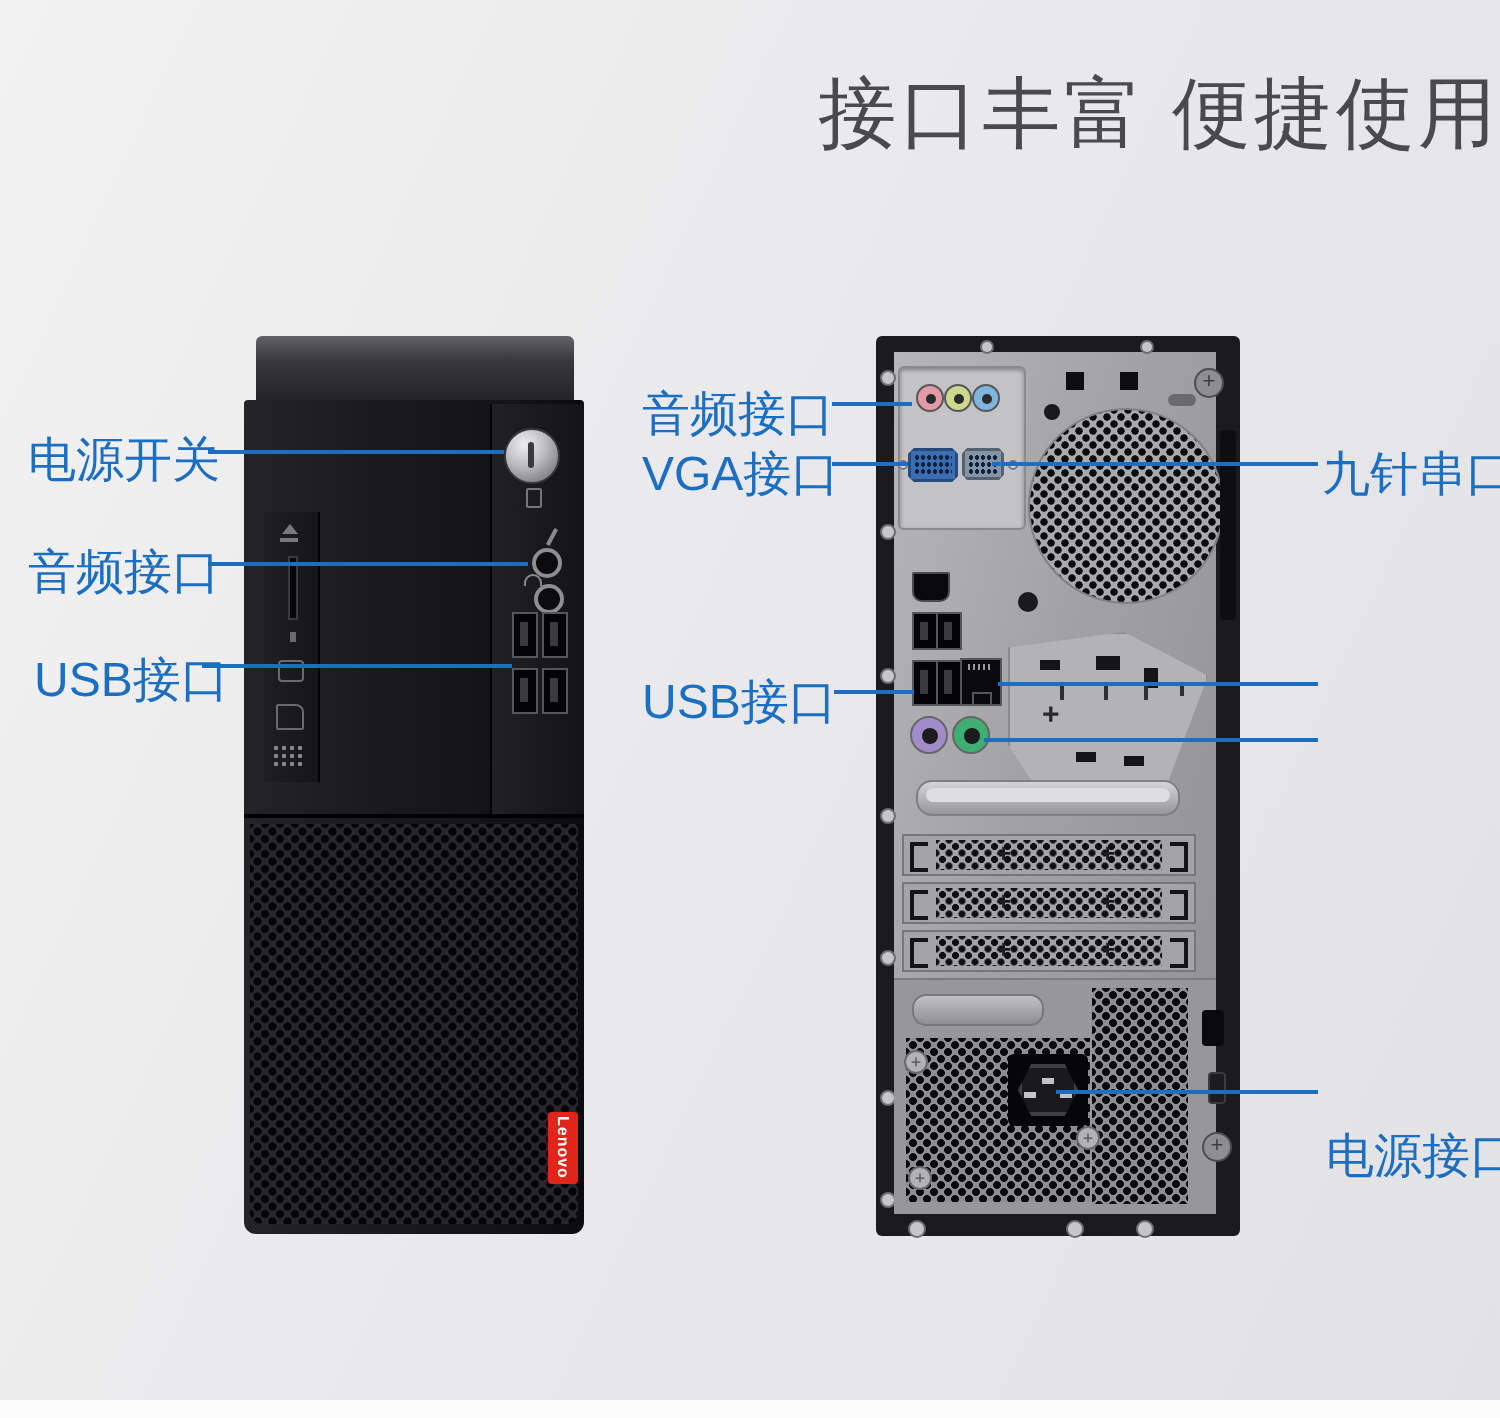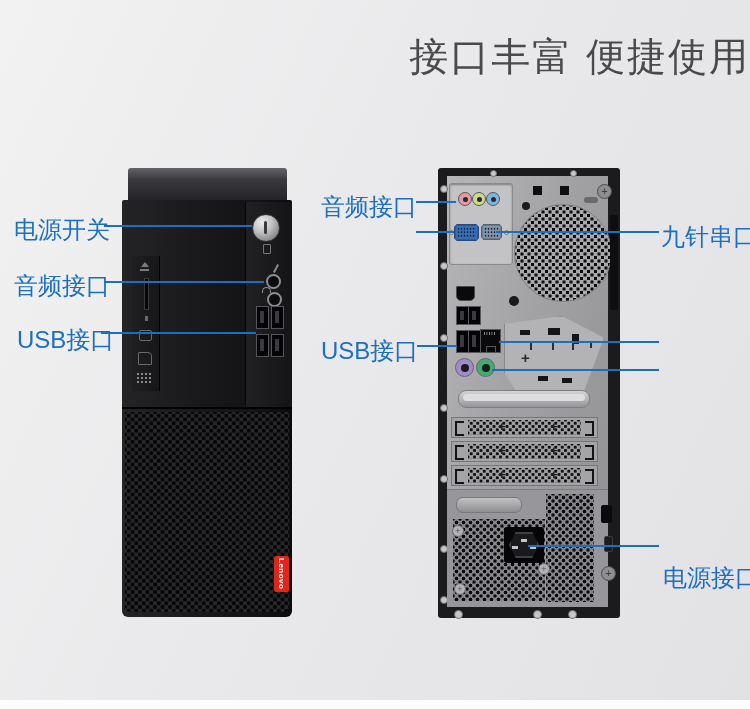--- a/index.html
+++ b/index.html
@@ -317,20 +317,21 @@
 
   <div class="callout" style="left:14px;top:270px;">音频接口</div>
   <div class="cline" style="left:104px;top:281px;width:160px;"></div>
 
   <div class="callout" style="left:17px;top:324px;">USB接口</div>
   <div class="cline" style="left:101px;top:332px;width:155px;"></div>
 
   <div class="callout r" style="left:321px;top:191px;">音频接口</div>
   <div class="cline" style="left:416px;top:201px;width:40px;"></div>
 
+  <div class="callout r" style="left:321px;top:221px;">VGA接口</div>
   <div class="cline" style="left:416px;top:231px;width:38px;"></div>
 
   <div class="callout r" style="left:321px;top:335px;">USB接口</div>
   <div class="cline" style="left:417px;top:345px;width:40px;"></div>
 
   <div class="callout" style="left:661px;top:221px;">九针串口</div>
   <div class="cline" style="left:496px;top:231px;width:163px;"></div>
 
   <div class="cline" style="left:499px;top:341px;width:160px;"></div>
 

